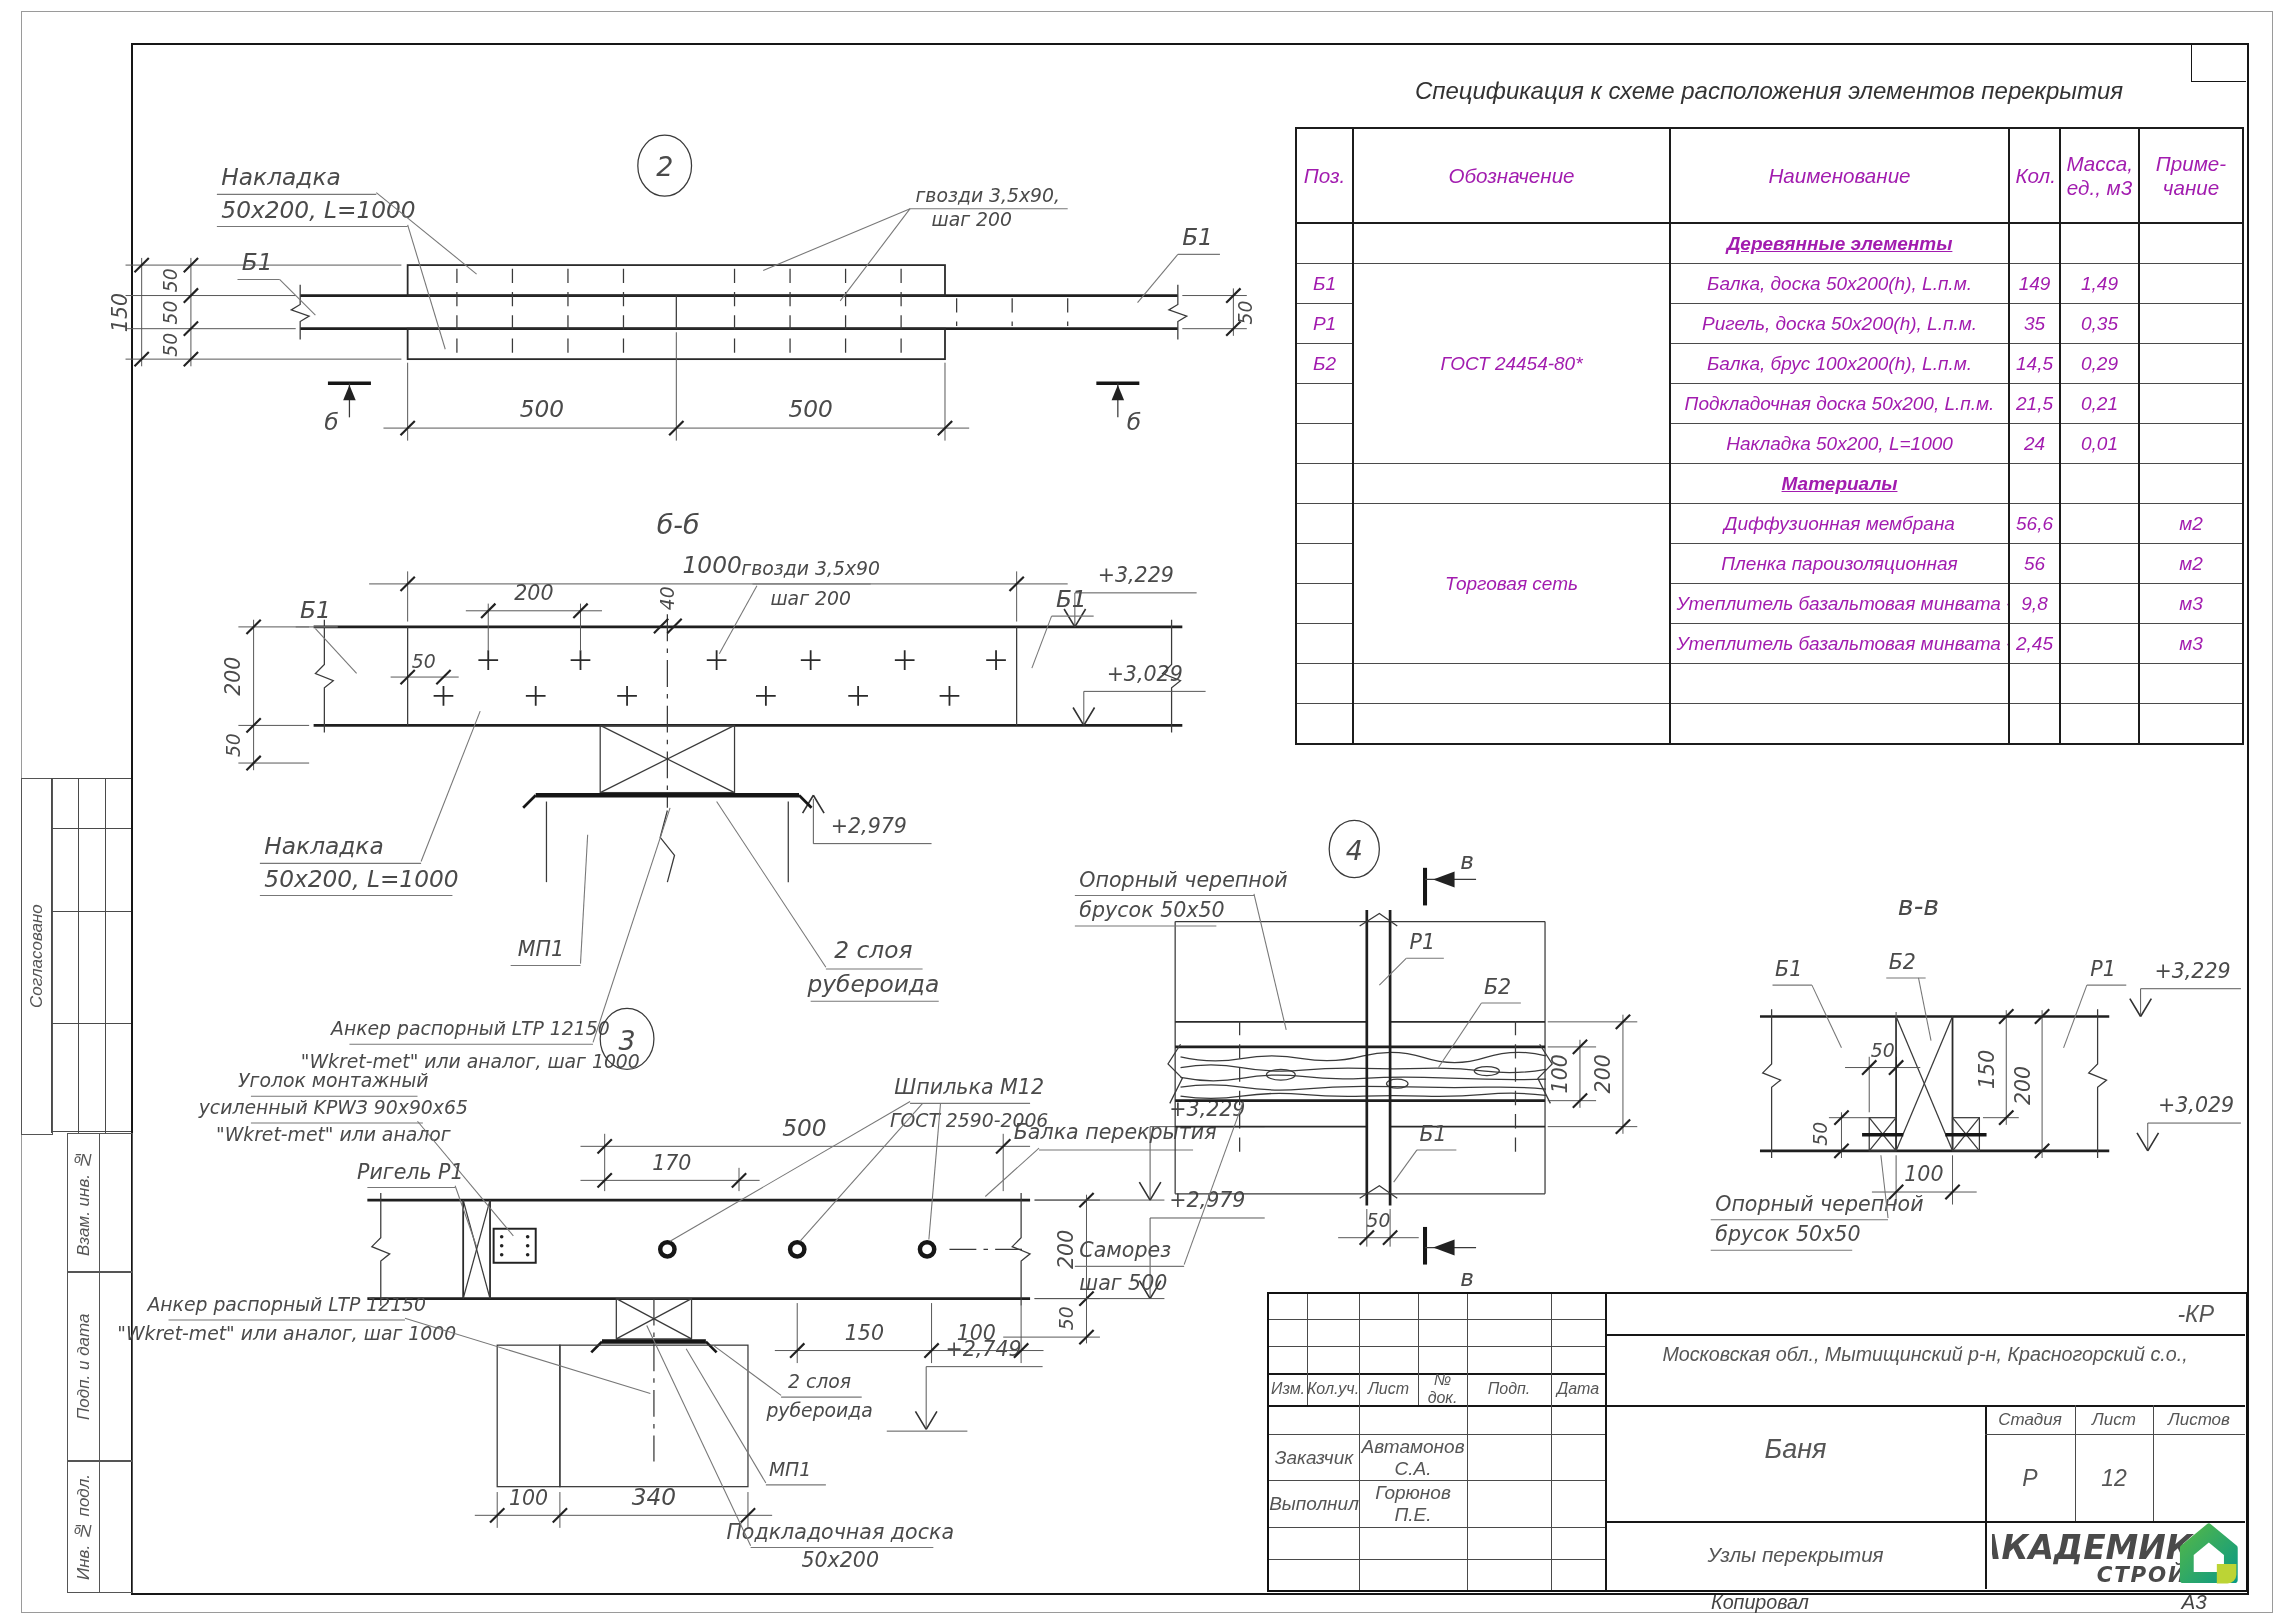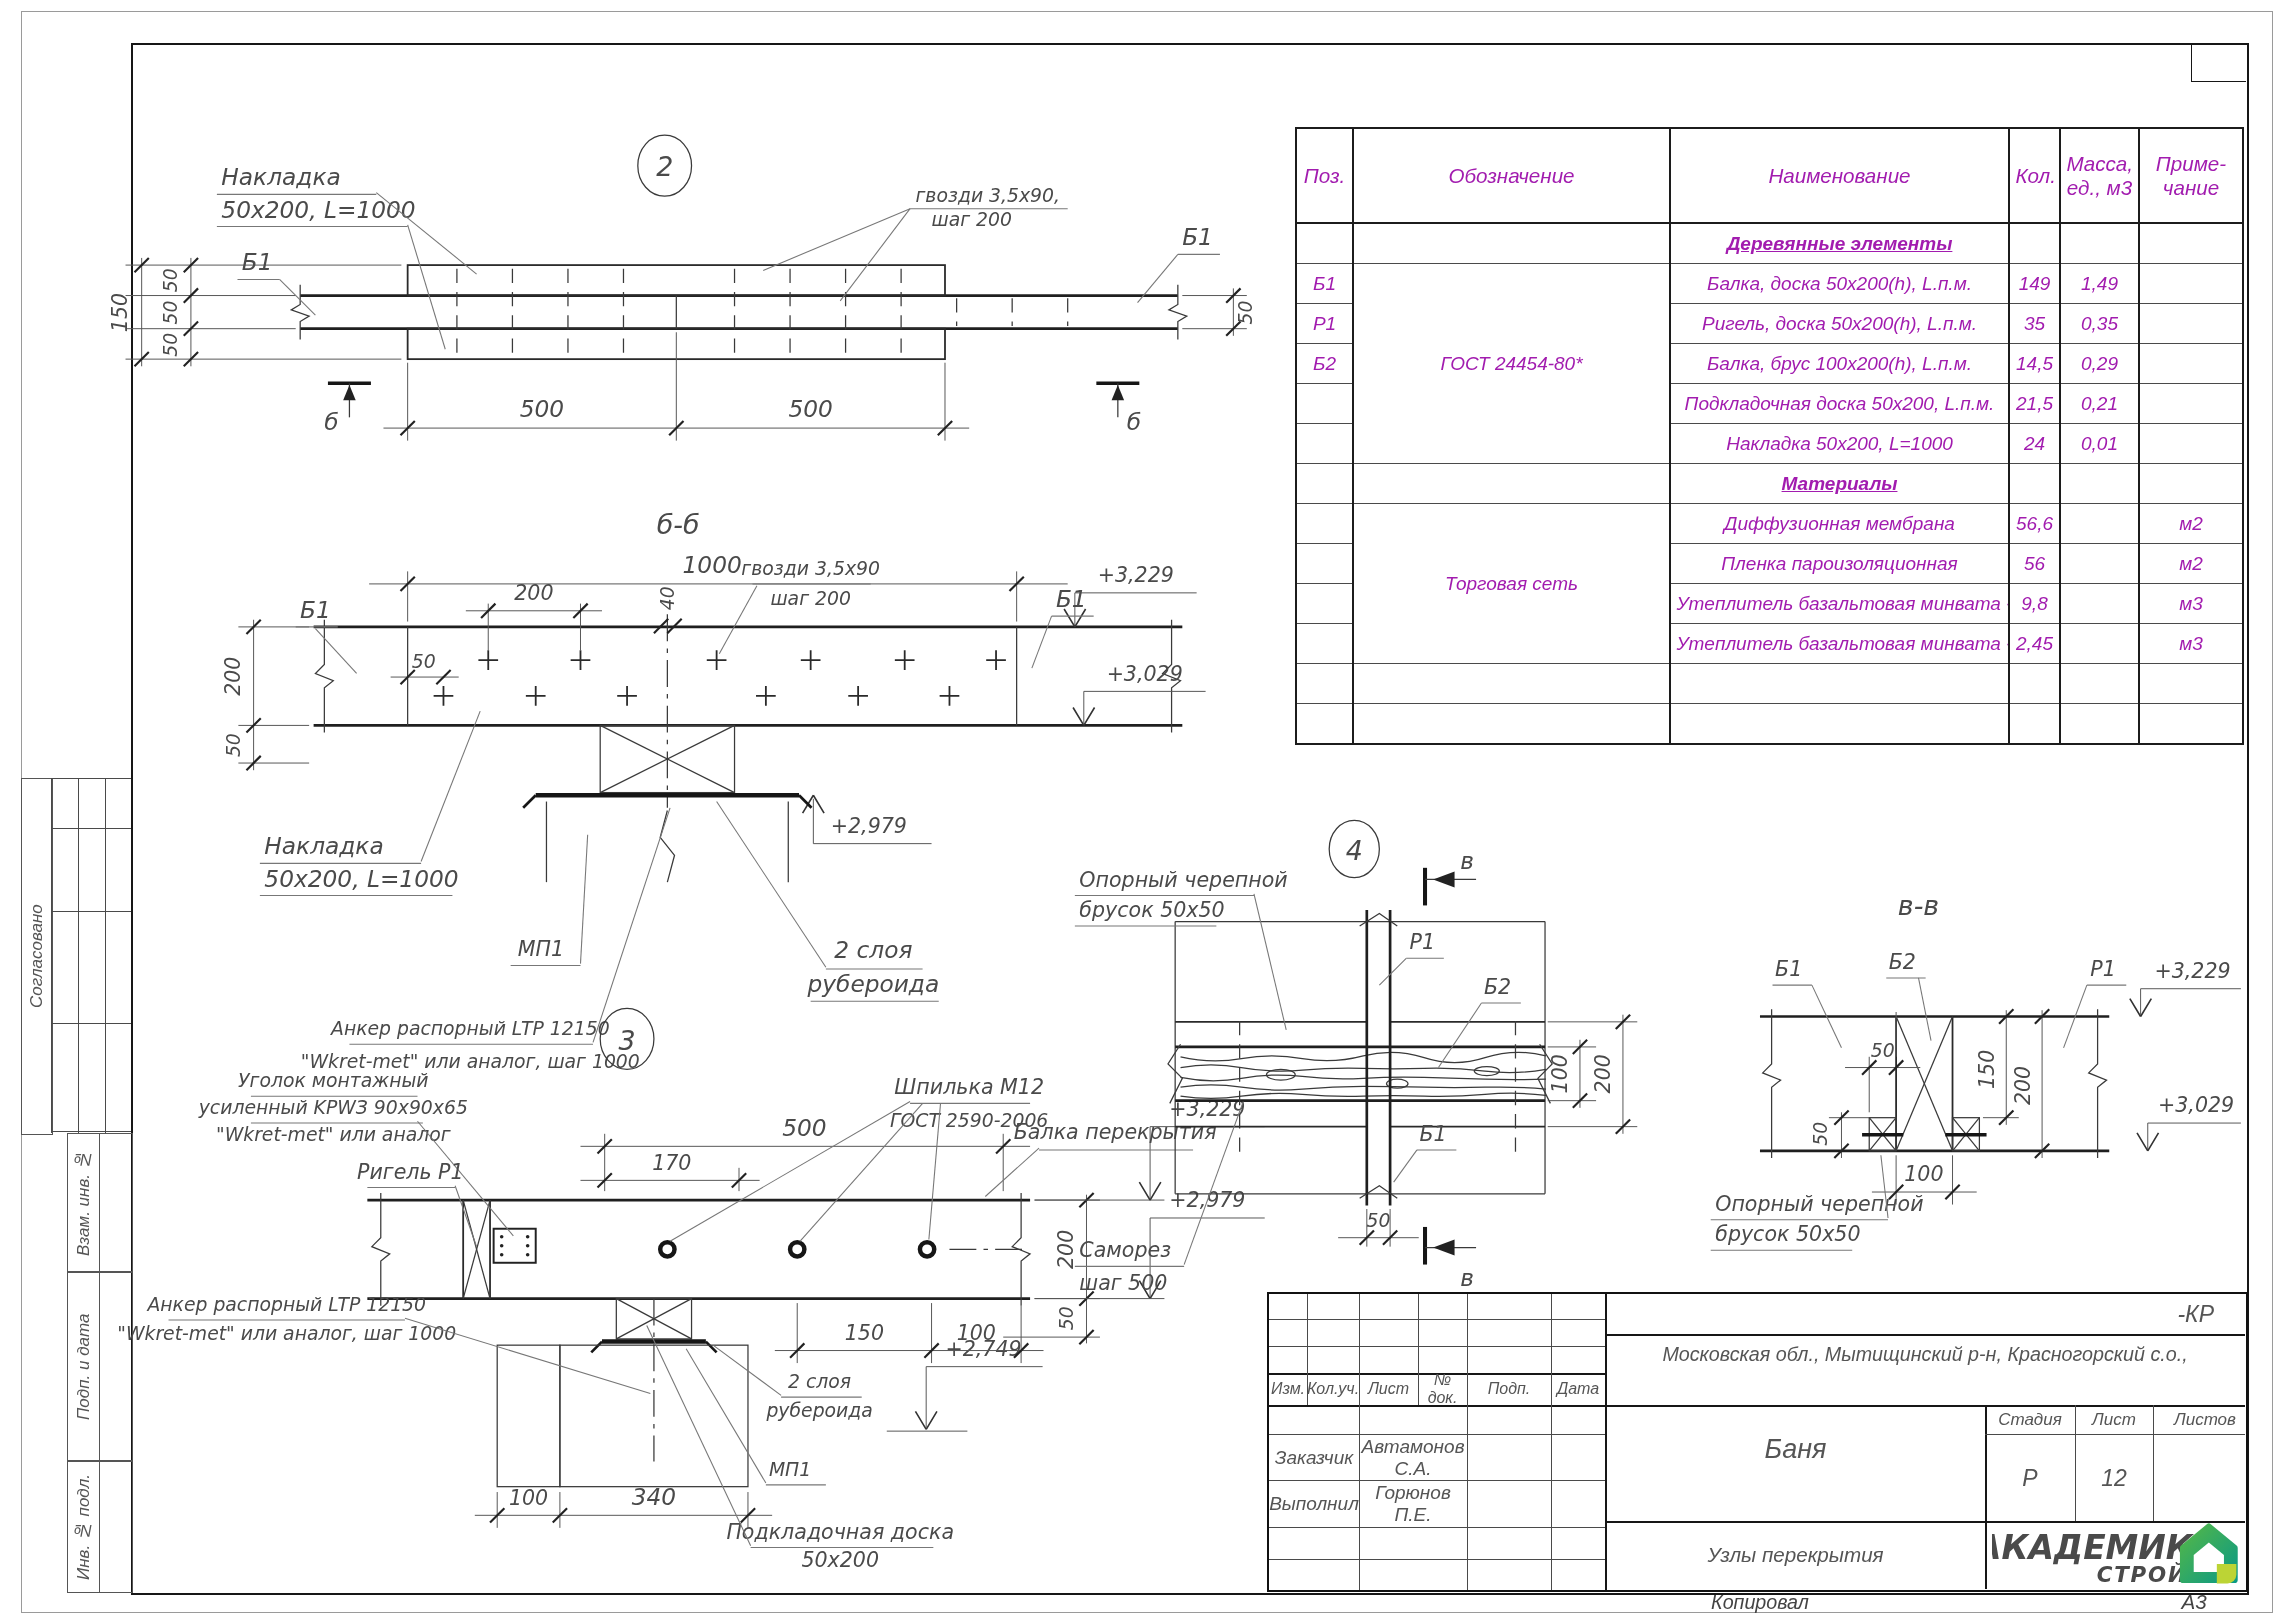--- a/index.html
+++ b/index.html
@@ -70,20 +70,21 @@
   <div class="abs cellb" style="left:99px;top:1133px;width:32px;height:138px;"></div>
   <div class="abs cellb" style="left:67px;top:1271px;width:31px;height:189px;">
     <div class="vtext" style="width:100%;height:100%;">Подп. и дата</div>
   </div>
   <div class="abs cellb" style="left:99px;top:1271px;width:32px;height:189px;"></div>
   <div class="abs cellb" style="left:67px;top:1460px;width:31px;height:131px;">
     <div class="vtext" style="width:100%;height:100%;">Инв. № подл.</div>
   </div>
   <div class="abs cellb" style="left:99px;top:1460px;width:32px;height:131px;"></div>
 
+  <div class="abs spec-title">Спецификация к схеме расположения элементов  перекрытия</div>
   <table class="spec">
     <colgroup>
         <col style="width:57px">
         <col style="width:317px">
         <col style="width:339px">
         <col style="width:51px">
         <col style="width:79px">
         <col style="width:104px">
       </colgroup>
     <tbody>
@@ -231,21 +232,21 @@
     <div class="tbx" style="left:149px;top:79px;width:49px;height:32px;font-size:16px;">№ док.</div>
     <div class="tbx" style="left:198px;top:79px;width:84px;height:32px;font-size:16px;">Подп.</div>
     <div class="tbx" style="left:282px;top:79px;width:54px;height:32px;font-size:16px;">Дата</div>
     <div class="tbx" style="left:0;top:140px;width:90px;height:47px;font-size:19px;">Заказчик</div>
     <div class="tbx" style="left:90px;top:140px;width:108px;height:47px;font-size:19px;">Автамонов С.А.</div>
     <div class="tbx" style="left:0;top:186px;width:90px;height:47px;font-size:19px;">Выполнил</div>
     <div class="tbx" style="left:90px;top:186px;width:108px;height:47px;font-size:19px;">Горюнов П.Е.</div>
     <div class="tbx" style="left:336px;top:111px;width:381px;height:88px;font-size:27px;">Баня</div>
     <div class="tbx" style="left:716px;top:111px;width:90px;height:29px;font-size:17px;">Стадия</div>
     <div class="tbx" style="left:806px;top:111px;width:78px;height:29px;font-size:17px;">Лист</div>
-    <div class="tbx" style="left:884px;top:111px;width:92px;height:29px;font-size:17px;padding-left:6px;">Листов</div>
+    <div class="tbx" style="left:884px;top:111px;width:92px;height:29px;font-size:17px;">Листов</div>
     <div class="tbx" style="left:716px;top:140px;width:90px;height:88px;font-size:23px;">Р</div>
     <div class="tbx" style="left:806px;top:140px;width:78px;height:88px;font-size:23px;">12</div>
     <div class="tbx" style="left:884px;top:140px;width:92px;height:88px;font-size:23px;"></div>
     <div class="tbx" style="left:336px;top:227px;width:381px;height:68px;font-size:20.6px;">Узлы перекрытия</div>
 
     <div class="abs" style="left:716px;top:227px;width:260px;height:68px;display:flex;align-items:center;justify-content:center;">
       <svg width="247" height="64" viewBox="0 0 276 72">
         <defs>
           <linearGradient id="lgrad" x1="0" y1="0" x2="1" y2="0">
             <stop offset="0" stop-color="#4cb648"></stop>

